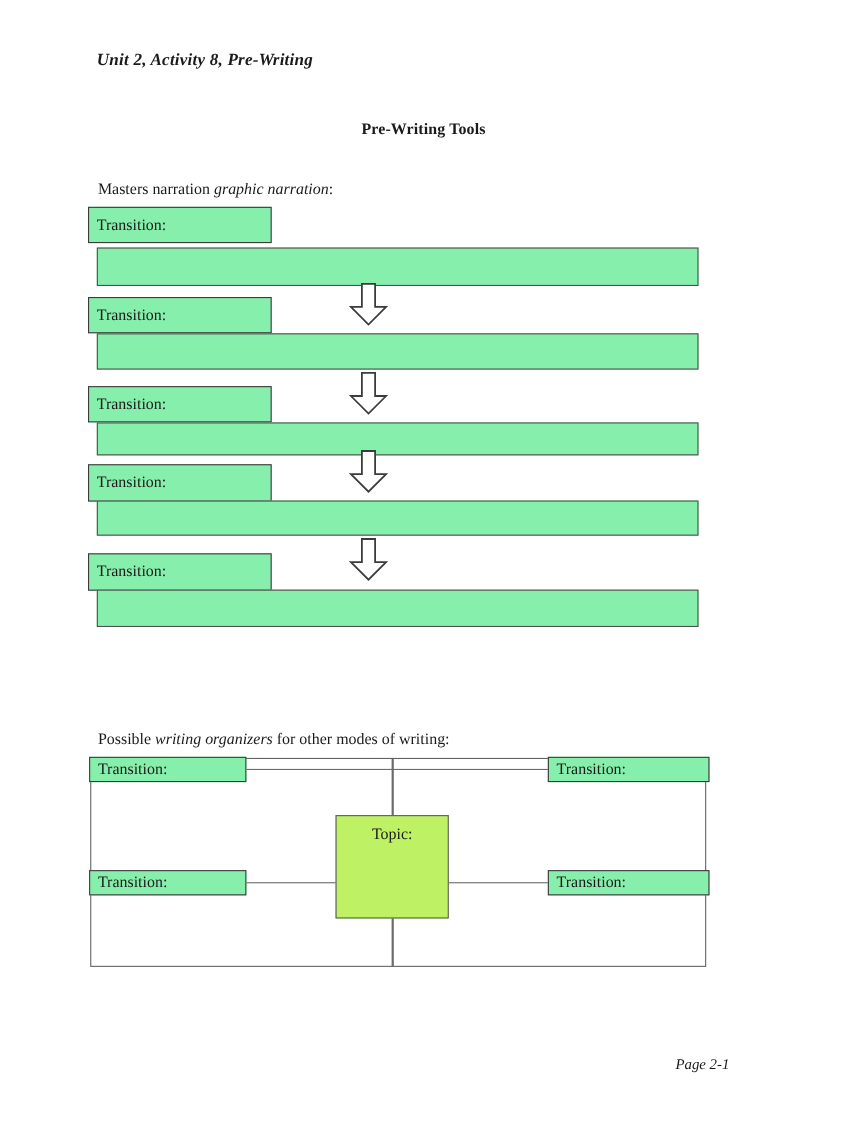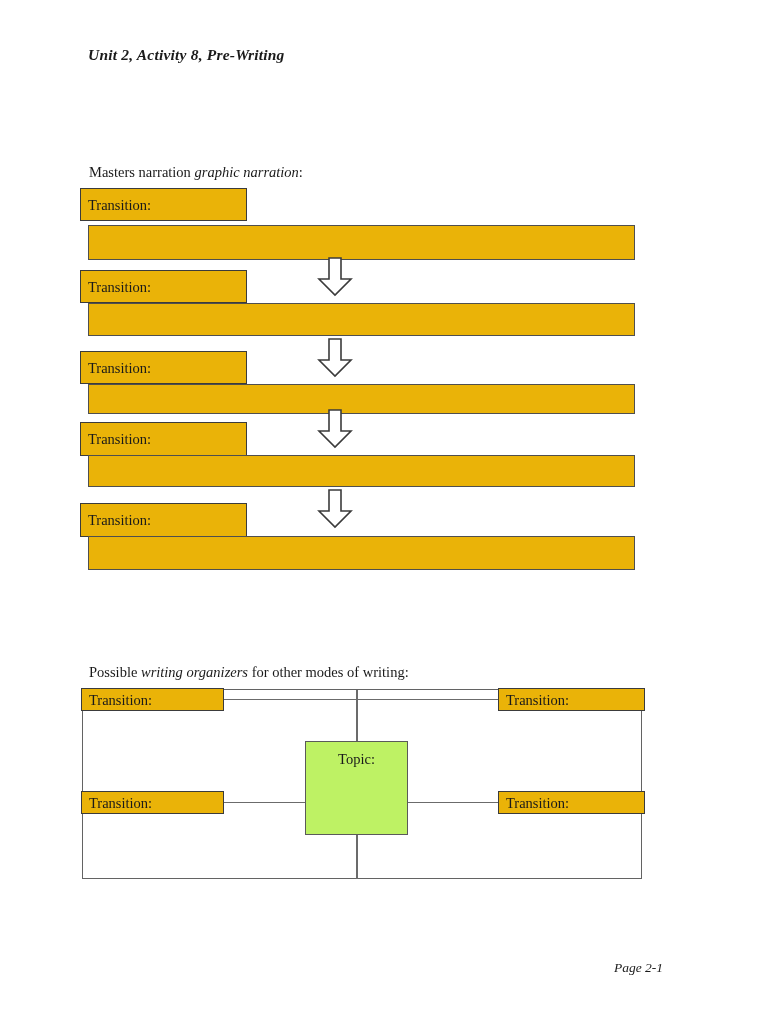--- a/index.html
+++ b/index.html
@@ -48,21 +48,21 @@
     font-size: 14.5px;
     white-space: nowrap;
   }
   .section-label .it { font-style: italic; }
   #label-narration { left: 89px; top: 164px; }
   #label-other     { left: 89px; top: 664px; }
 
   
   .box {
     position: absolute;
-    background: #eab308;
+    background: #86efac;
     border: 1.3px solid #4a4a4a;
     box-sizing: border-box;
     padding-left: 32px;
   }
   .trans-box {
     border: 1.4px solid #3b3b3b;
   }
   .trans-box .lbl {
     position: absolute;
     left: 7px;
@@ -132,20 +132,21 @@
   #footer-left  { left: 89px; }
   #footer-right { left: 578px; margin-left: 36px; }
 </style>
 </head>
 <body>
 
 <div id="page">
 
   <div class="doc-header">Unit 2, Activity 8, Pre-Writing</div>
 
+  <div class="doc-title">Pre-Writing Tools</div>
 
   <div class="section-label" id="label-narration"><span>Masters narration </span><span class="it">graphic narration</span><span>:</span></div>
 
   <div class="box trans-box" style="left:80px; top:188px; width:167px; height:33px;">
     <span class="lbl">Transition:</span>
   </div>
   <div class="box wide-box" style="left:88px; top:225px; width:547px; height:35px;"></div>
 
   <div class="blk-arrow" style="left:317px; top:257px;">
     <svg viewBox="0 0 36 40" preserveAspectRatio="none">

